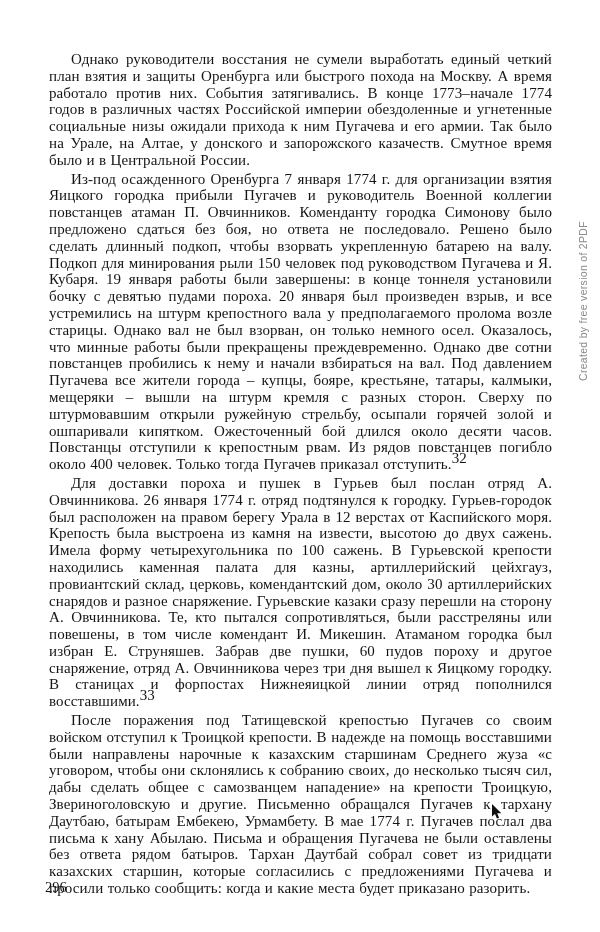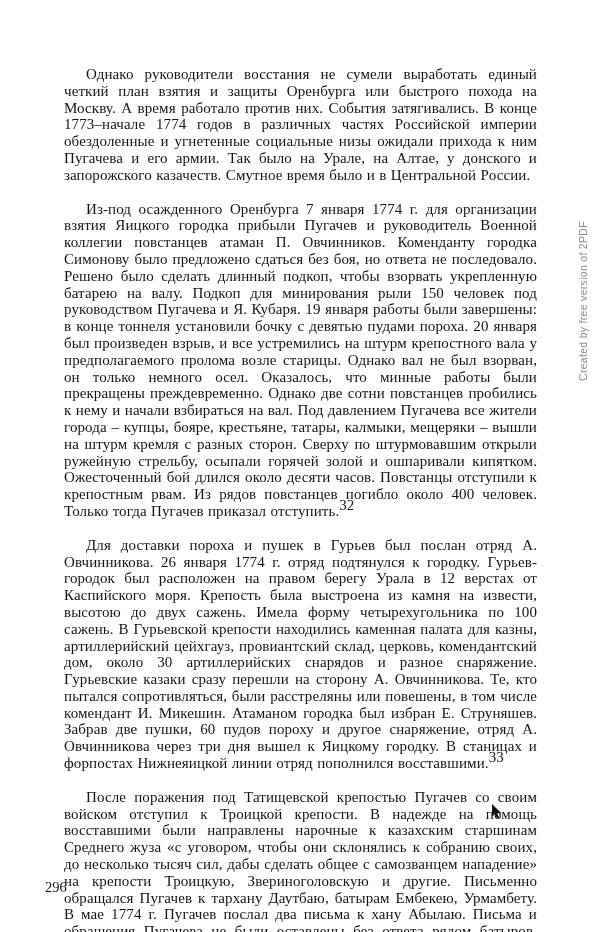--- a/index.html
+++ b/index.html
@@ -20,21 +20,21 @@
     background: #ffffff;
   }
   .text-block {
     position: absolute;
     left: 47px;
     top: 49px;
     width: 507px;
     color: #141414;
   }
   .text-block p {
-    margin: 17px;
+    margin: 2px;
     font-size: 15px;
     line-height: 16.8px;
     text-align: justify;
     text-indent: 22px;
     letter-spacing: 0.1px;
     word-spacing: 0.5px;
   }
   .text-block sup {
     font-size: 15px;
     line-height: 0;

